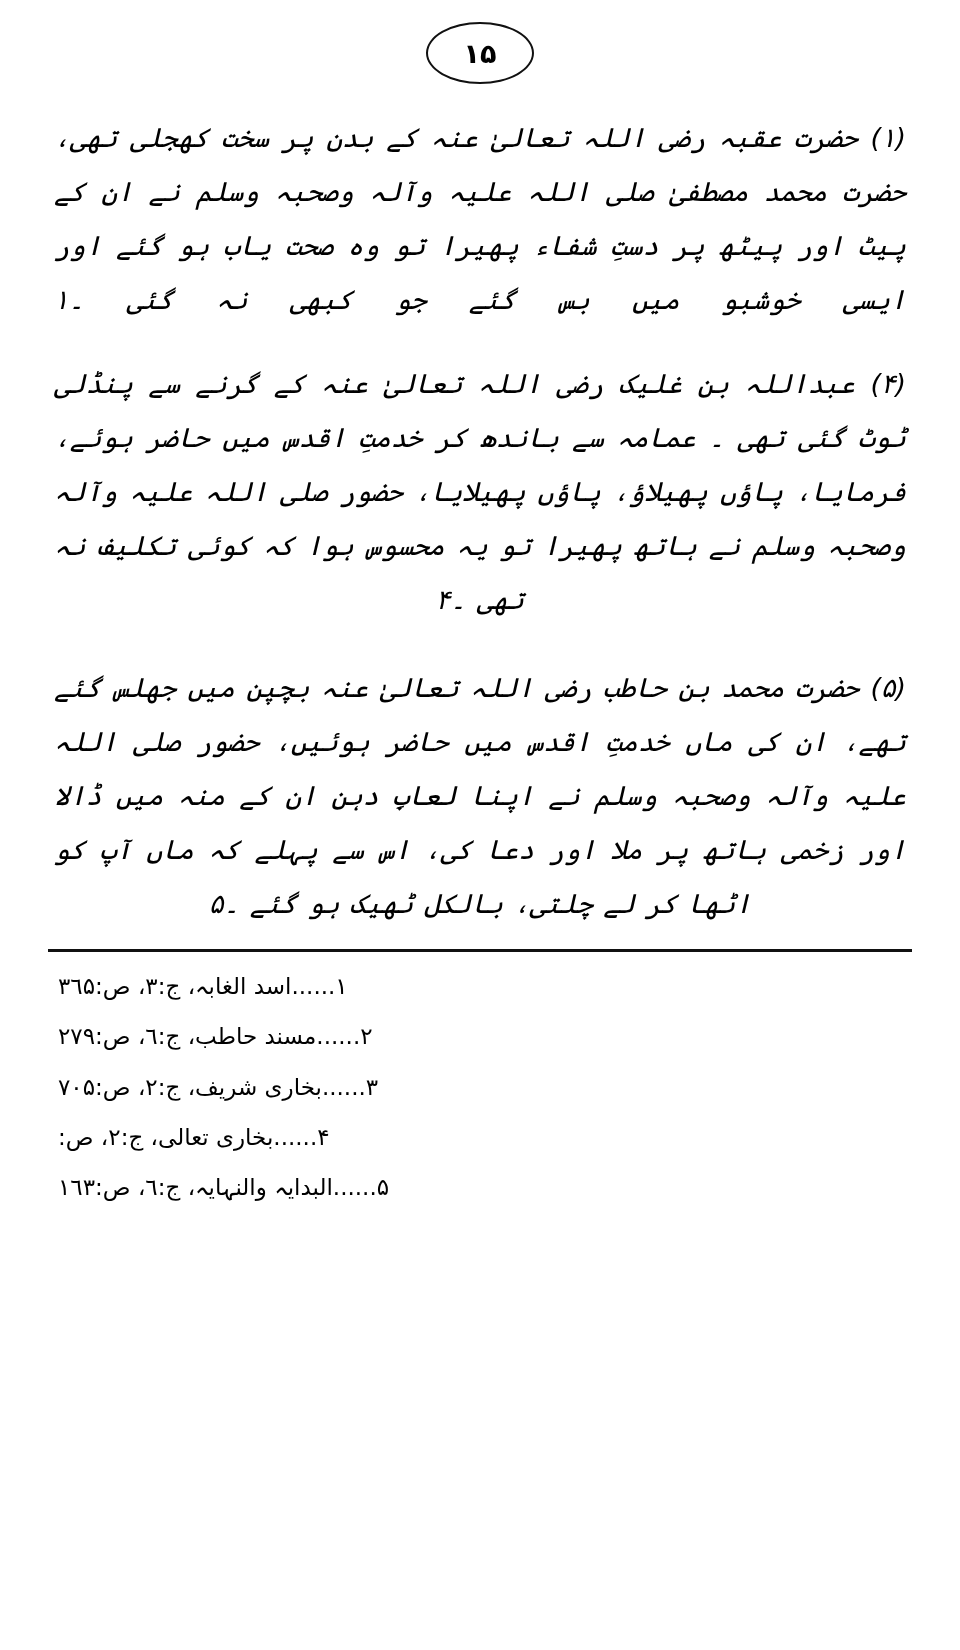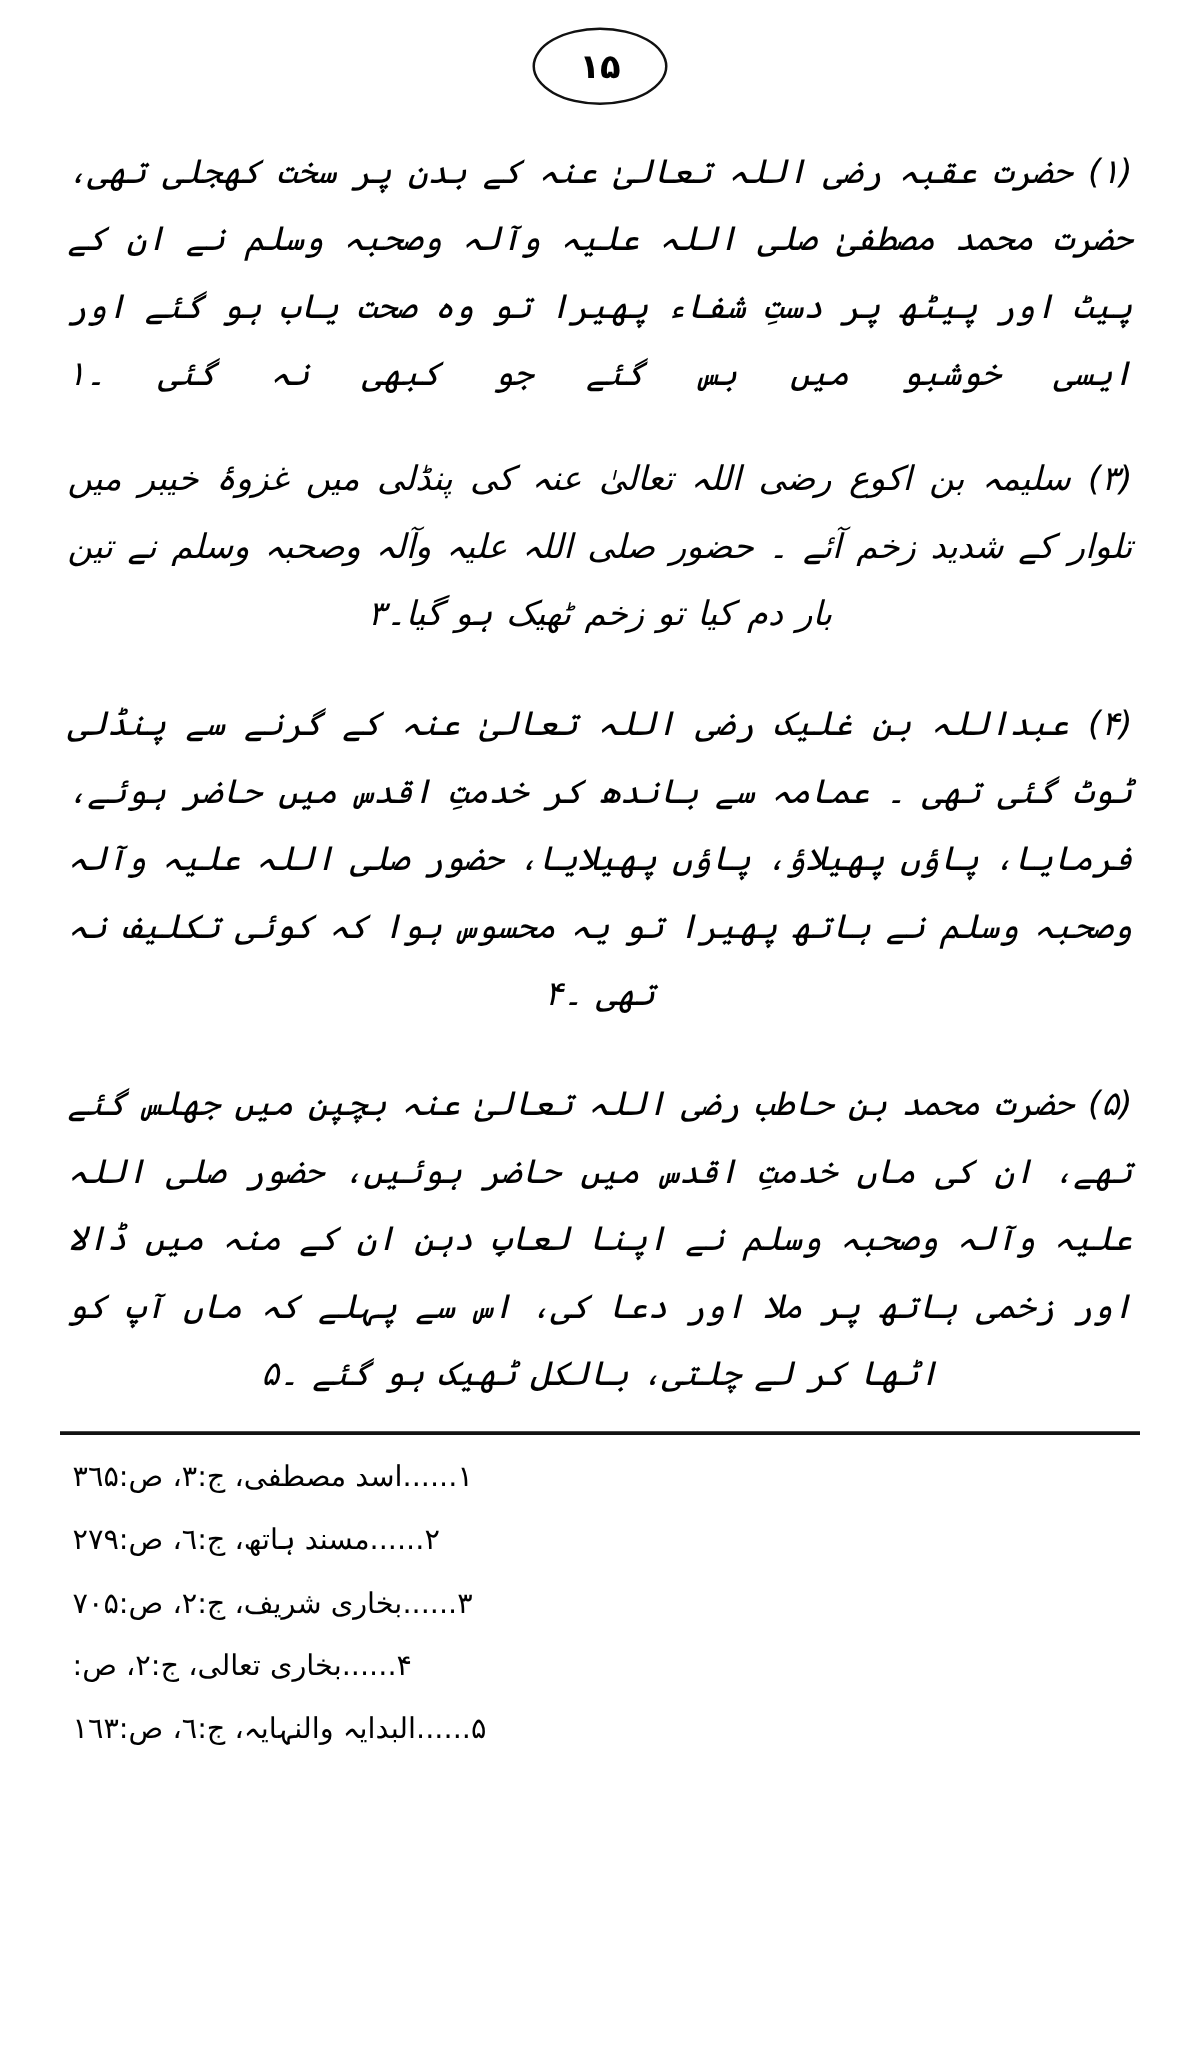--- a/index.html
+++ b/index.html
@@ -96,33 +96,32 @@
 <body>
 
 <div class="page">
 
   <div class="page-number-wrap">
     <div class="page-number">١۵</div>
   </div>
 
   <div class="body-block">
     <p class="para p1">(١) حضرت عقبہ رضی اللہ تعالیٰ عنہ کے بدن پر سخت کھجلی تھی، حضرت محمد مصطفیٰ صلی اللہ علیہ وآلہ وصحبہ وسلم نے ان کے پیٹ اور پیٹھ پر دستِ شفاء پھیرا تو وہ صحت یاب ہو گئے اور ایسی خوشبو میں بس گئے جو کبھی نہ گئی ۔١</p>
-    <p class="para p3">(٣) سلیمہ بن اکوع رضی اللہ تعالیٰ عنہ کی پنڈلی میں غزوۂ خیبر میں تلوار کے شدید زخم آئے ۔ حضور صلی اللہ علیہ وآلہ وصحبہ وسلم نے تین بار دم کیا تو زخم ٹھیک ہو گیا۔٣</p>
     <p class="para p4">(۴) عبداللہ بن غلیک رضی اللہ تعالیٰ عنہ کے گرنے سے پنڈلی ٹوٹ گئی تھی ۔ عمامہ سے باندھ کر خدمتِ اقدس میں حاضر ہوئے، فرمایا، پاؤں پھیلاؤ، پاؤں پھیلایا، حضور صلی اللہ علیہ وآلہ وصحبہ وسلم نے ہاتھ پھیرا تو یہ محسوس ہوا کہ کوئی تکلیف نہ تھی ۔۴</p>
     <p class="para p5">(۵) حضرت محمد بن حاطب رضی اللہ تعالیٰ عنہ بچپن میں جھلس گئے تھے، ان کی ماں خدمتِ اقدس میں حاضر ہوئیں، حضور صلی اللہ علیہ وآلہ وصحبہ وسلم نے اپنا لعابِ دہن ان کے منہ میں ڈالا اور زخمی ہاتھ پر ملا اور دعا کی، اس سے پہلے کہ ماں آپ کو اٹھا کر لے چلتی، بالکل ٹھیک ہو گئے ۔۵</p>
   </div>
 
   <hr class="foot-rule">
 
   <div class="footnotes">
     <div class="footnote">
-      <span class="fn-marker">١</span><span class="fn-dots">......</span><span>اسد مصطفی، ج:٣، ص:٣٦۵</span>
+      <span class="fn-marker">١</span><span class="fn-dots">......</span><span>اسد الغابہ، ج:٣، ص:٣٦۵</span>
     </div>
     <div class="footnote">
-      <span class="fn-marker">٢</span><span class="fn-dots">......</span><span>مسند ہاتھ، ج:٦، ص:٢٧٩</span>
+      <span class="fn-marker">٢</span><span class="fn-dots">......</span><span>مسند حاطب، ج:٦، ص:٢٧٩</span>
     </div>
     <div class="footnote">
       <span class="fn-marker">٣</span><span class="fn-dots">......</span><span>بخاری شریف، ج:٢، ص:٧٠۵</span>
     </div>
     <div class="footnote">
       <span class="fn-marker">۴</span><span class="fn-dots">......</span><span>بخاری تعالی، ج:٢، ص:</span>
     </div>
     <div class="footnote">
       <span class="fn-marker">۵</span><span class="fn-dots">......</span><span>البدایہ والنہایہ، ج:٦، ص:١٦٣</span>
     </div>

